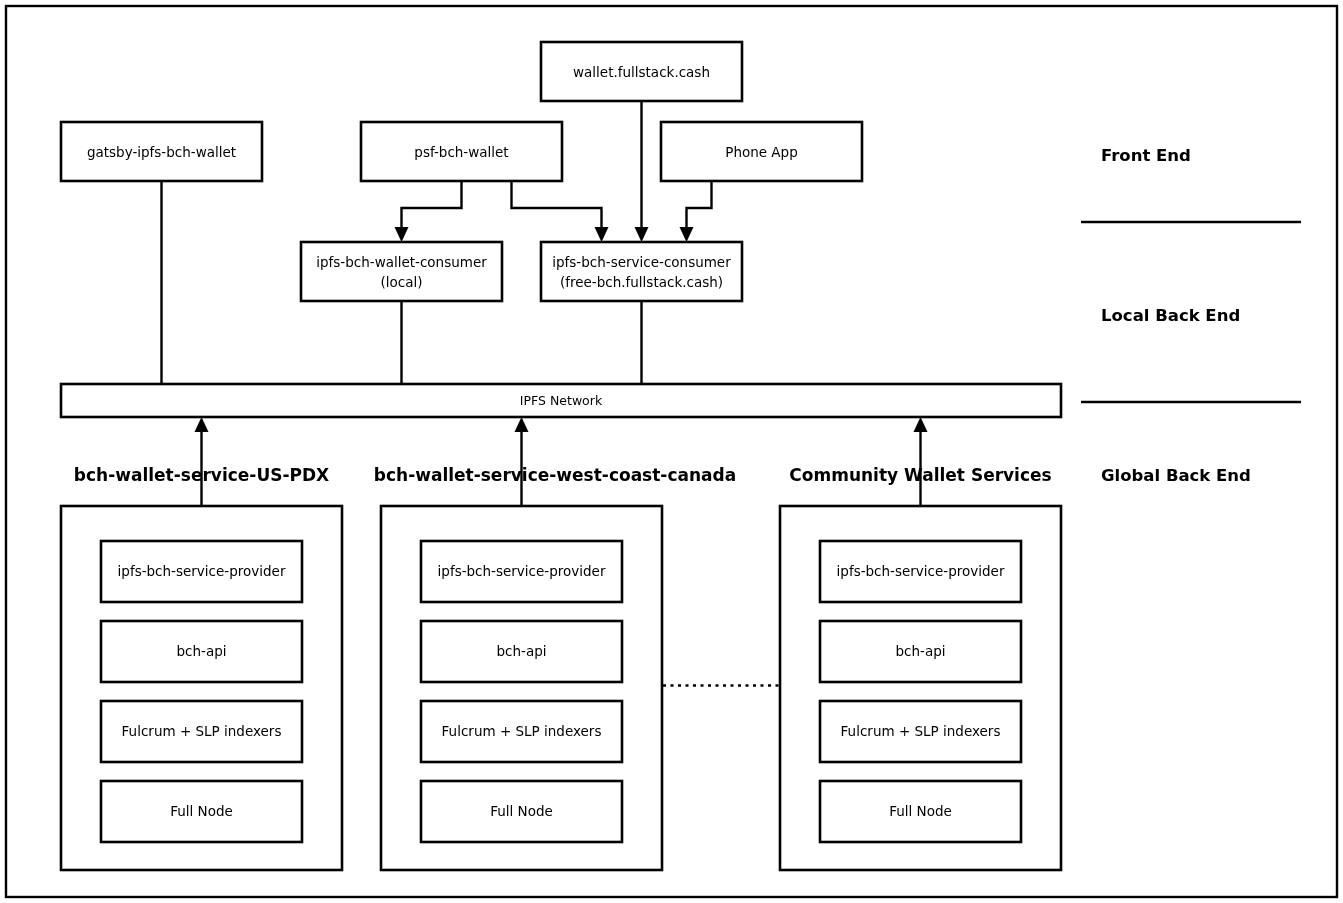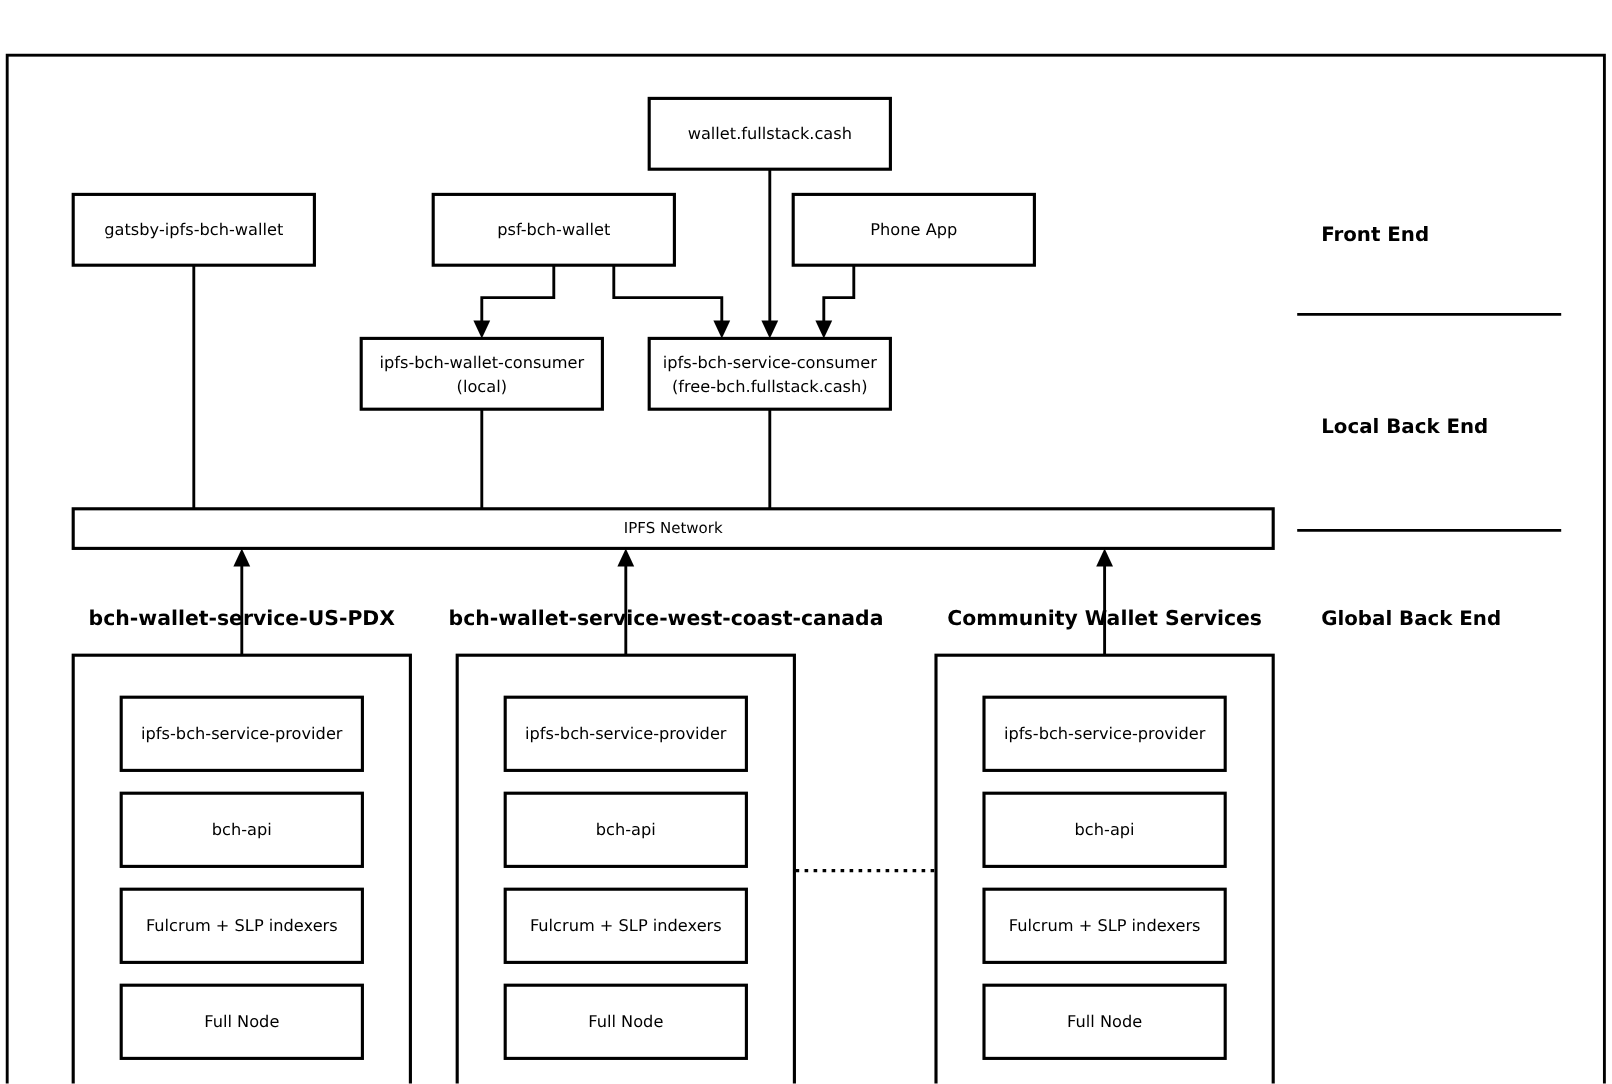--- a/index.html
+++ b/index.html
@@ -10,21 +10,20 @@
   body {
     width: 1343px;
     height: 903px;
     font-family: "DejaVu Sans", "Liberation Sans", sans-serif;
     overflow: hidden;
   }
   #diagram-root {
     position: relative;
     width: 1343px;
     height: 798px;
-    margin-top: 40px;
   }
   svg#diagram {
     display: block;
     width: 1343px;
     height: 903px;
   }
   .box-rect {
     fill: #ffffff;
     stroke: #000000;
     stroke-width: 2.6;

